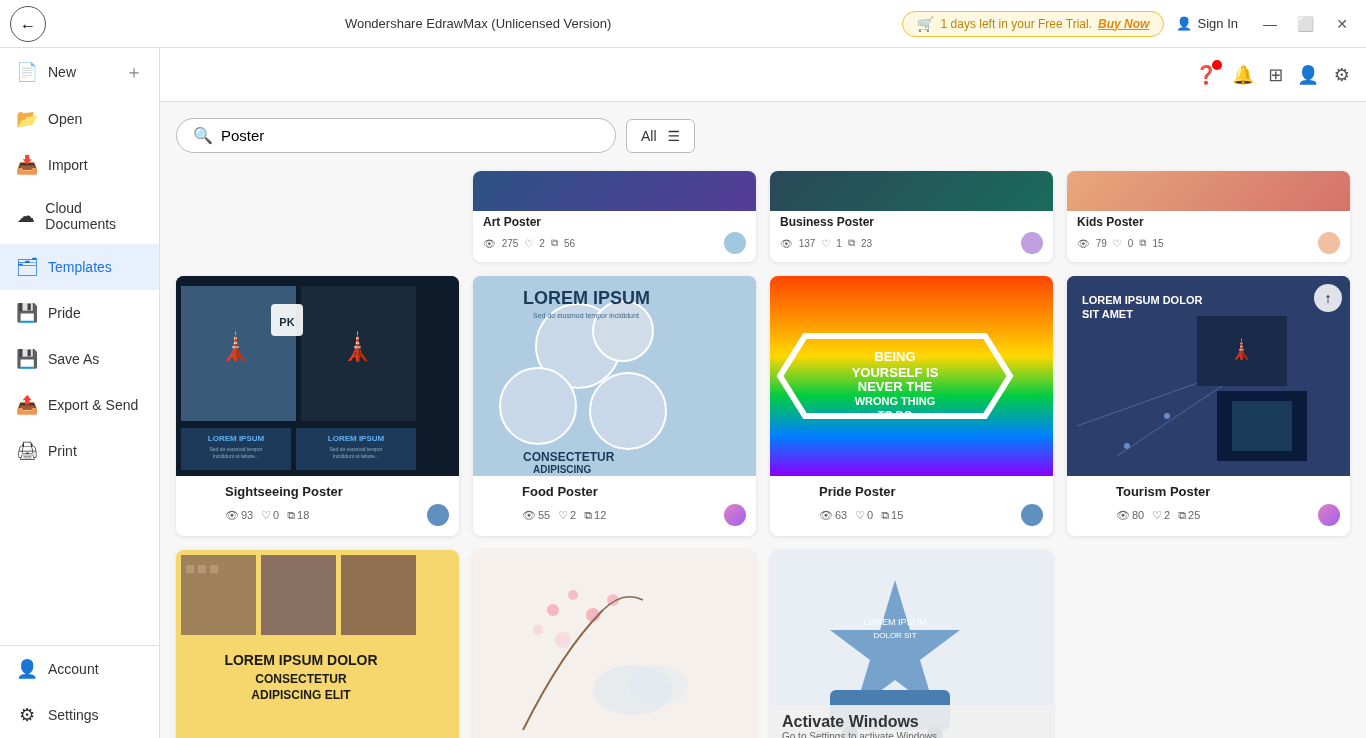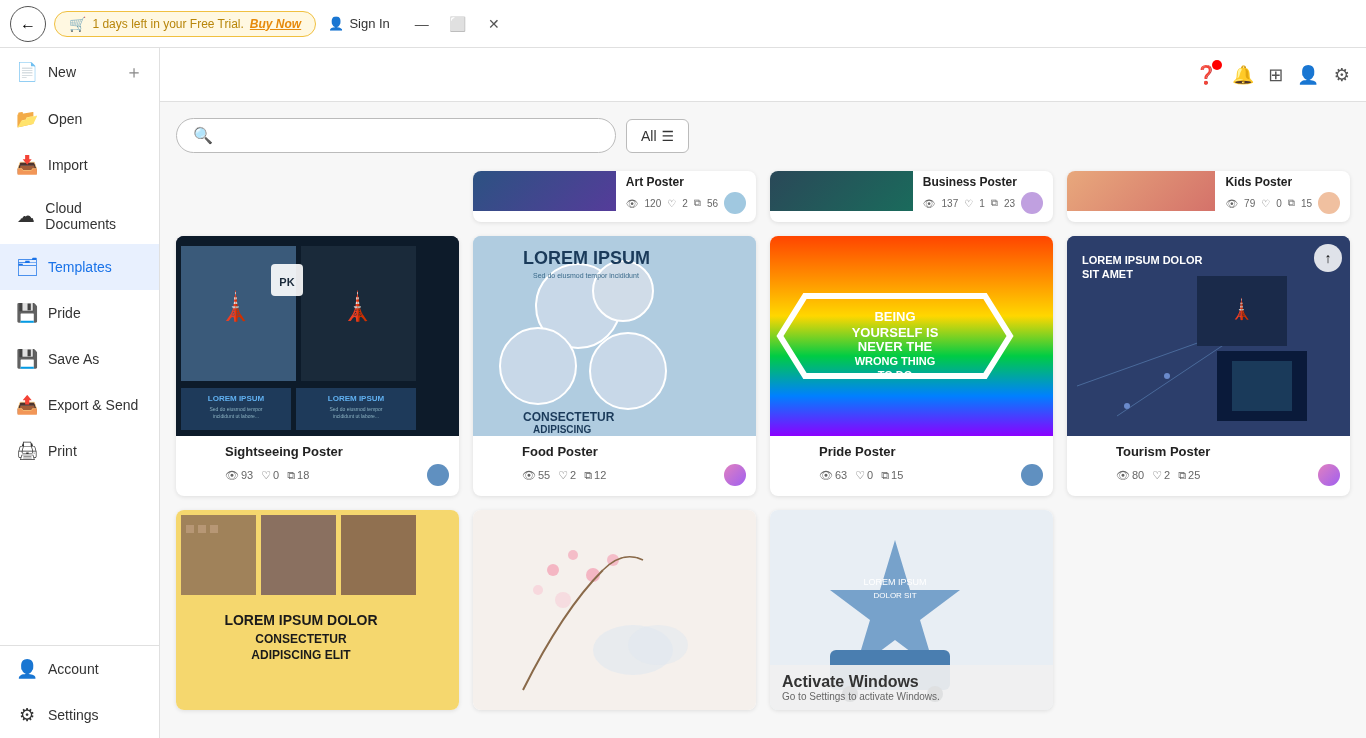--- a/index.html
+++ b/index.html
@@ -61,21 +61,21 @@
     .search-bar {
       display: flex; align-items: center; background: #fff;
       border: 1.5px solid #bbb; border-radius: 24px; padding: 7px 16px;
       width: 440px; gap: 8px;
     }
     .search-bar input {
       border: none; outline: none; font-size: 15px; width: 100%; background: transparent;
     }
     .search-icon { color: #888; font-size: 16px; }
     .all-btn {
-      display: flex; align-items: center; gap: 5px; padding: 8px 14px;
+      display: flex; align-items: center; gap: 11px; padding: 8px 14px;
       border: 1.5px solid #bbb; border-radius: 6px; background: #fff;
       font-size: 14px; cursor: pointer; color: #333;
     }
 
     
     .templates-grid {
       display: grid;
       grid-template-columns: repeat(4, 1fr);
       gap: 14px;
     }
@@ -93,21 +93,21 @@
     .template-stats { display: flex; align-items: center; gap: 8px; font-size: 11px; color: #666; }
     .template-stats .stat { display: flex; align-items: center; gap: 2px; }
     .template-avatar { width: 22px; height: 22px; border-radius: 50%; margin-left: auto; overflow: hidden; background: #ddd; display: flex; align-items: center; justify-content: center; font-size: 10px; }
 
     
     .top-cards-row {
       display: grid; grid-template-columns: repeat(4, 1fr); gap: 14px; margin-bottom: 14px;
     }
     .top-card {
       background: #fff; border-radius: 8px; overflow: hidden;
-      box-shadow: 0 1px 4px rgba(0,0,0,0.1); cursor: pointer; display: flex; flex-direction: row;
+      box-shadow: 0 1px 4px rgba(0,0,0,0.1); cursor: pointer; display: flex; flex-direction: column;
     }
     .top-card-thumb { width: 100%; height: 50px; background: #eee; }
     .top-card-info { padding: 4px 10px 8px; }
     .top-card-title { font-size: 12px; font-weight: 600; color: #222; margin-bottom: 3px; white-space: nowrap; overflow: hidden; text-overflow: ellipsis; }
     .top-card-stats { display: flex; align-items: center; gap: 6px; font-size: 10px; color: #666; }
 
     
     .poster-sightseeing { background: #1a1a2e; position: relative; }
     .poster-food { background: #b8d4e8; }
     .poster-tourism { background: #2c3e6b; }
@@ -124,20 +124,21 @@
       display: flex; align-items: center; justify-content: center; font-size: 14px; cursor: pointer;
     }
   </style>
 </head>
 <body>
 
 <div class="titlebar">
   <div class="titlebar-back">
     <span>←</span>
   </div>
+  <span class="titlebar-title">Wondershare EdrawMax (Unlicensed Version)</span>
   <div class="titlebar-trial">
     <span class="titlebar-trial-cart">🛒</span>
     <span>1 days left in your Free Trial.</span>
     <span style="color:#e6890a;font-weight:600;cursor:pointer;text-decoration:underline;font-style:italic;">Buy Now</span>
   </div>
   <div class="titlebar-signin">
     <span>👤</span>
     <span>Sign In</span>
   </div>
   <div class="titlebar-controls">
@@ -216,36 +217,37 @@
       <span>Settings</span>
     </div>
   </div>
 </div>
 
 <div class="main">
 
   <div class="search-row">
     <div class="search-bar">
       <span class="search-icon">🔍</span>
+      <input type="text" value="Poster" style="">
     </div>
     <div class="all-btn">
       <span>All</span>
       <span>☰</span>
     </div>
   </div>
 
   <div class="top-cards-row">
 
     <div class="top-card" style="grid-column:2">
       <div class="top-card-thumb" style="background:linear-gradient(135deg,#2c5282,#553c9a);height:40px;"></div>
       <div class="top-card-info">
         <div class="top-card-title">Art Poster</div>
         <div class="top-card-stats">
           <span>👁</span>
-            <span>120</span>
+            <span>275</span>
           <span>♡</span>
             <span>2</span>
           <span>⧉</span>
             <span>56</span>
           <div class="template-avatar" style="background:#a0c8e0;margin-left:auto;"></div>
         </div>
       </div>
     </div>
 
     <div class="top-card">

